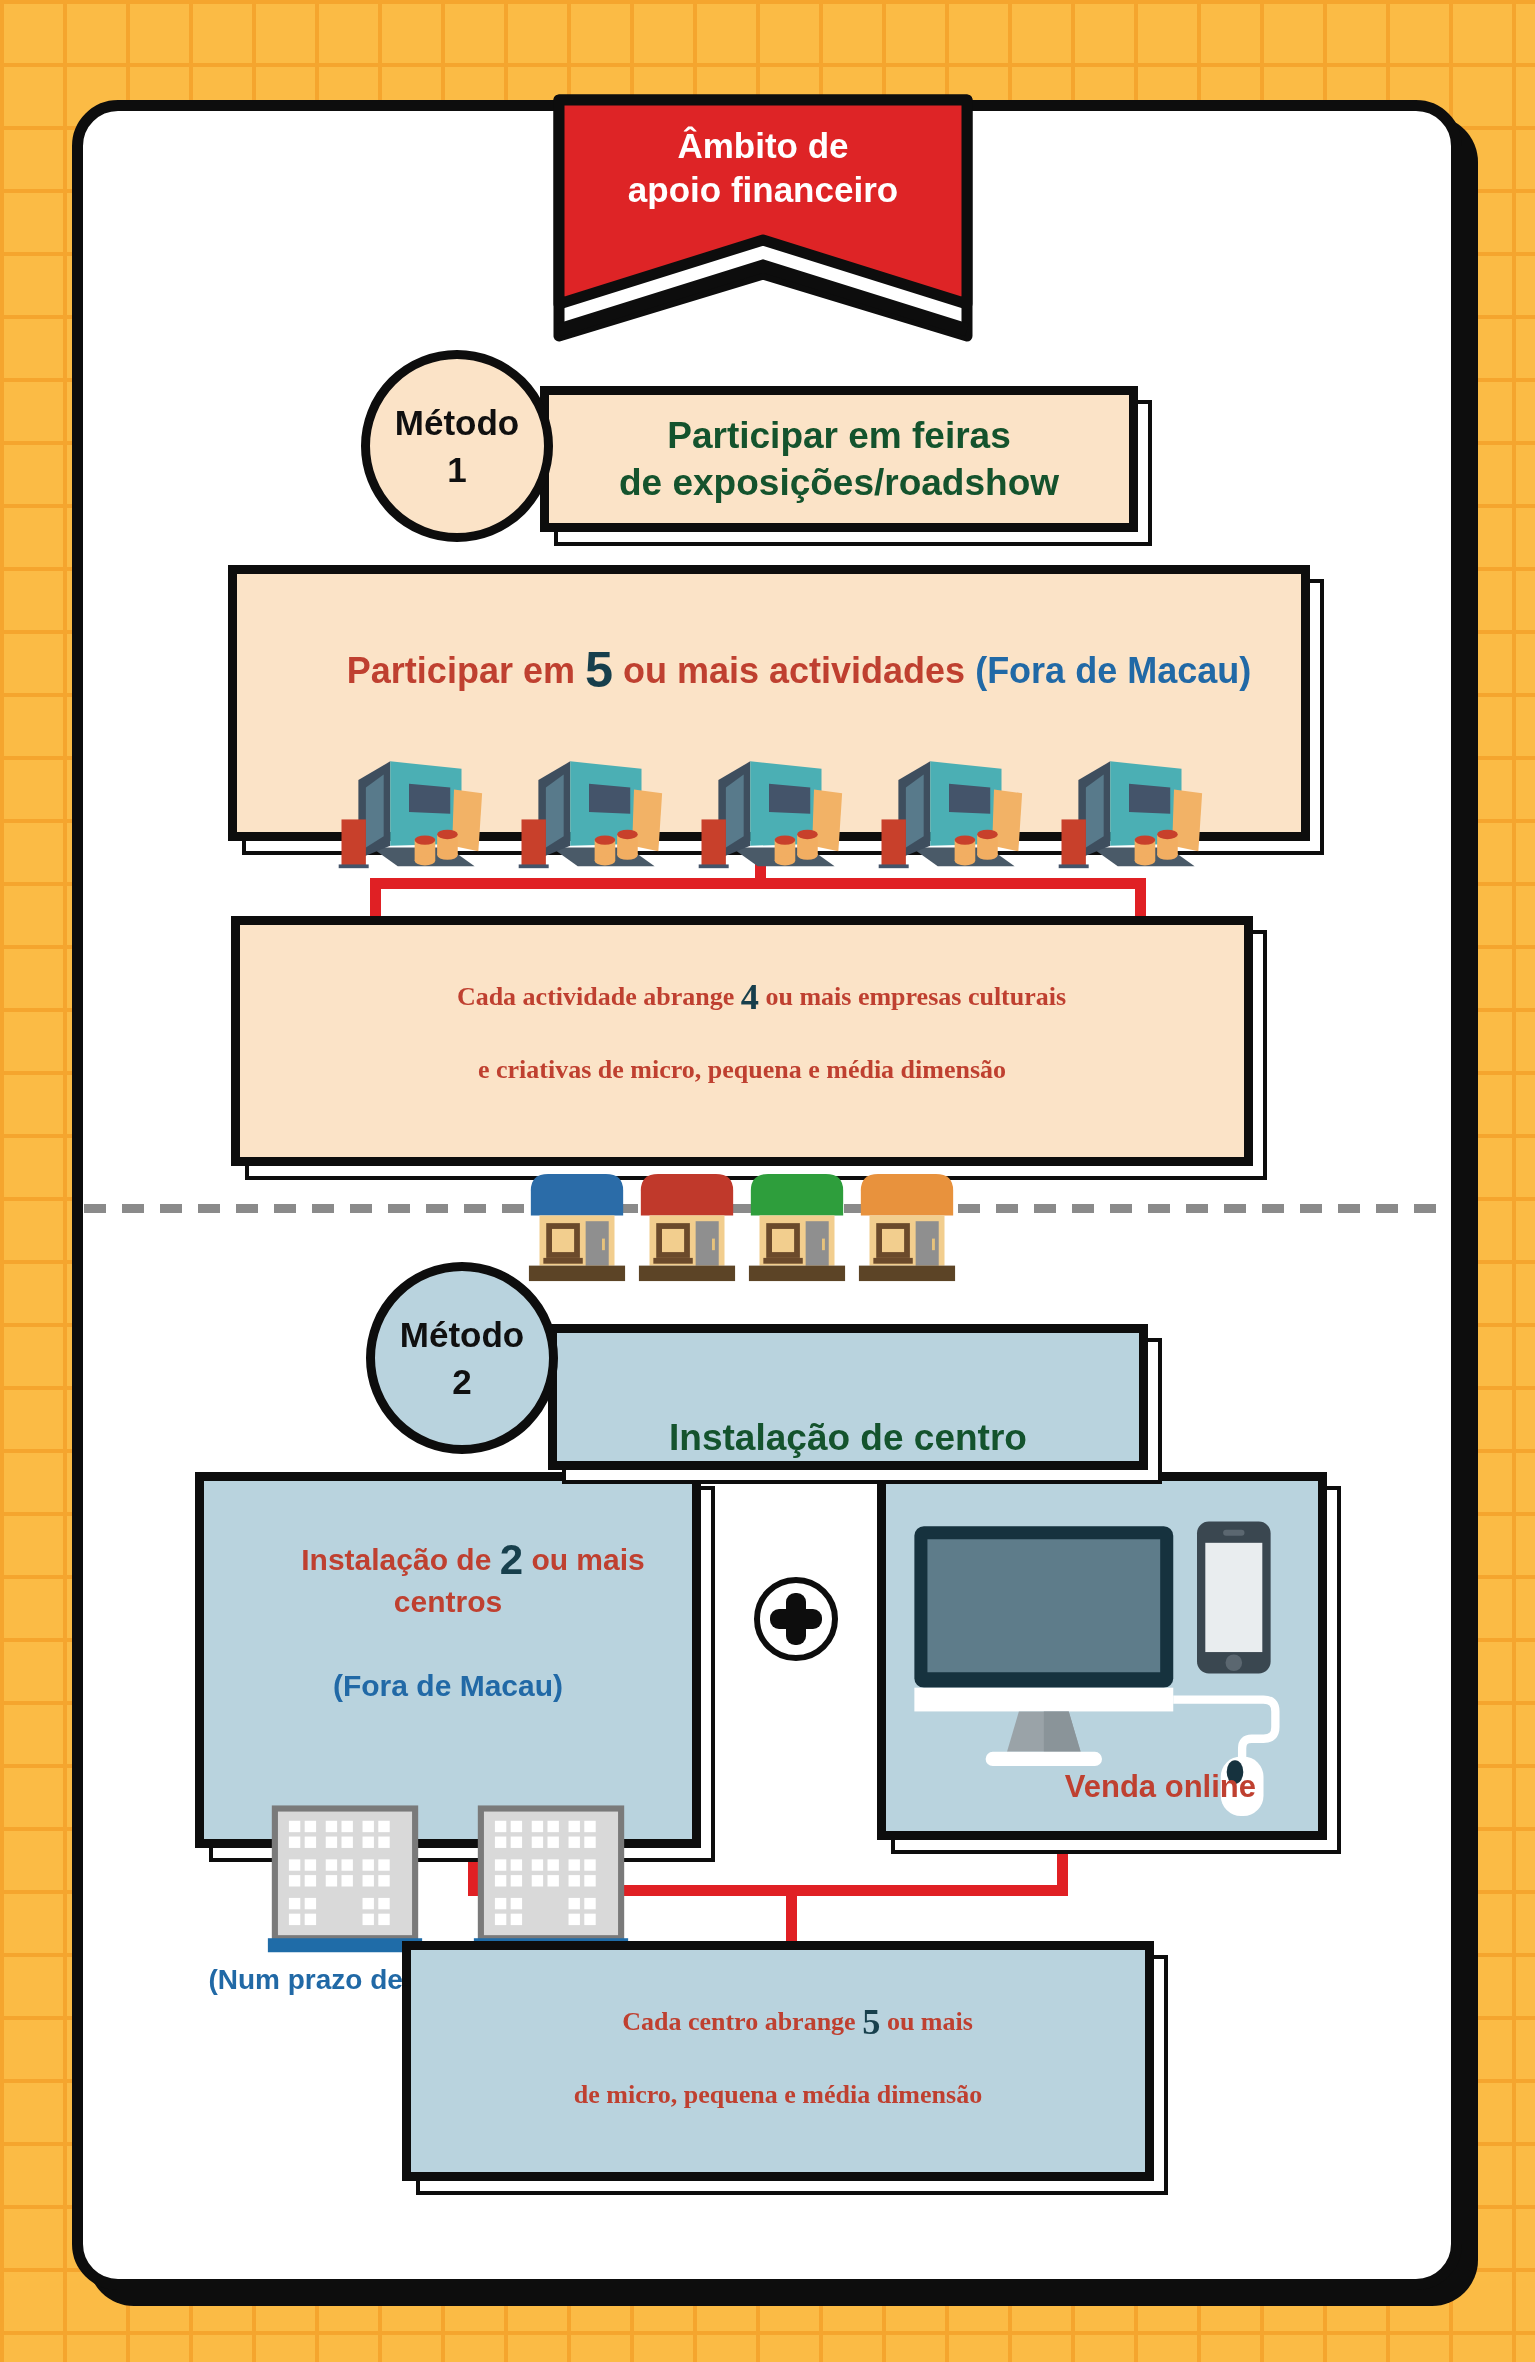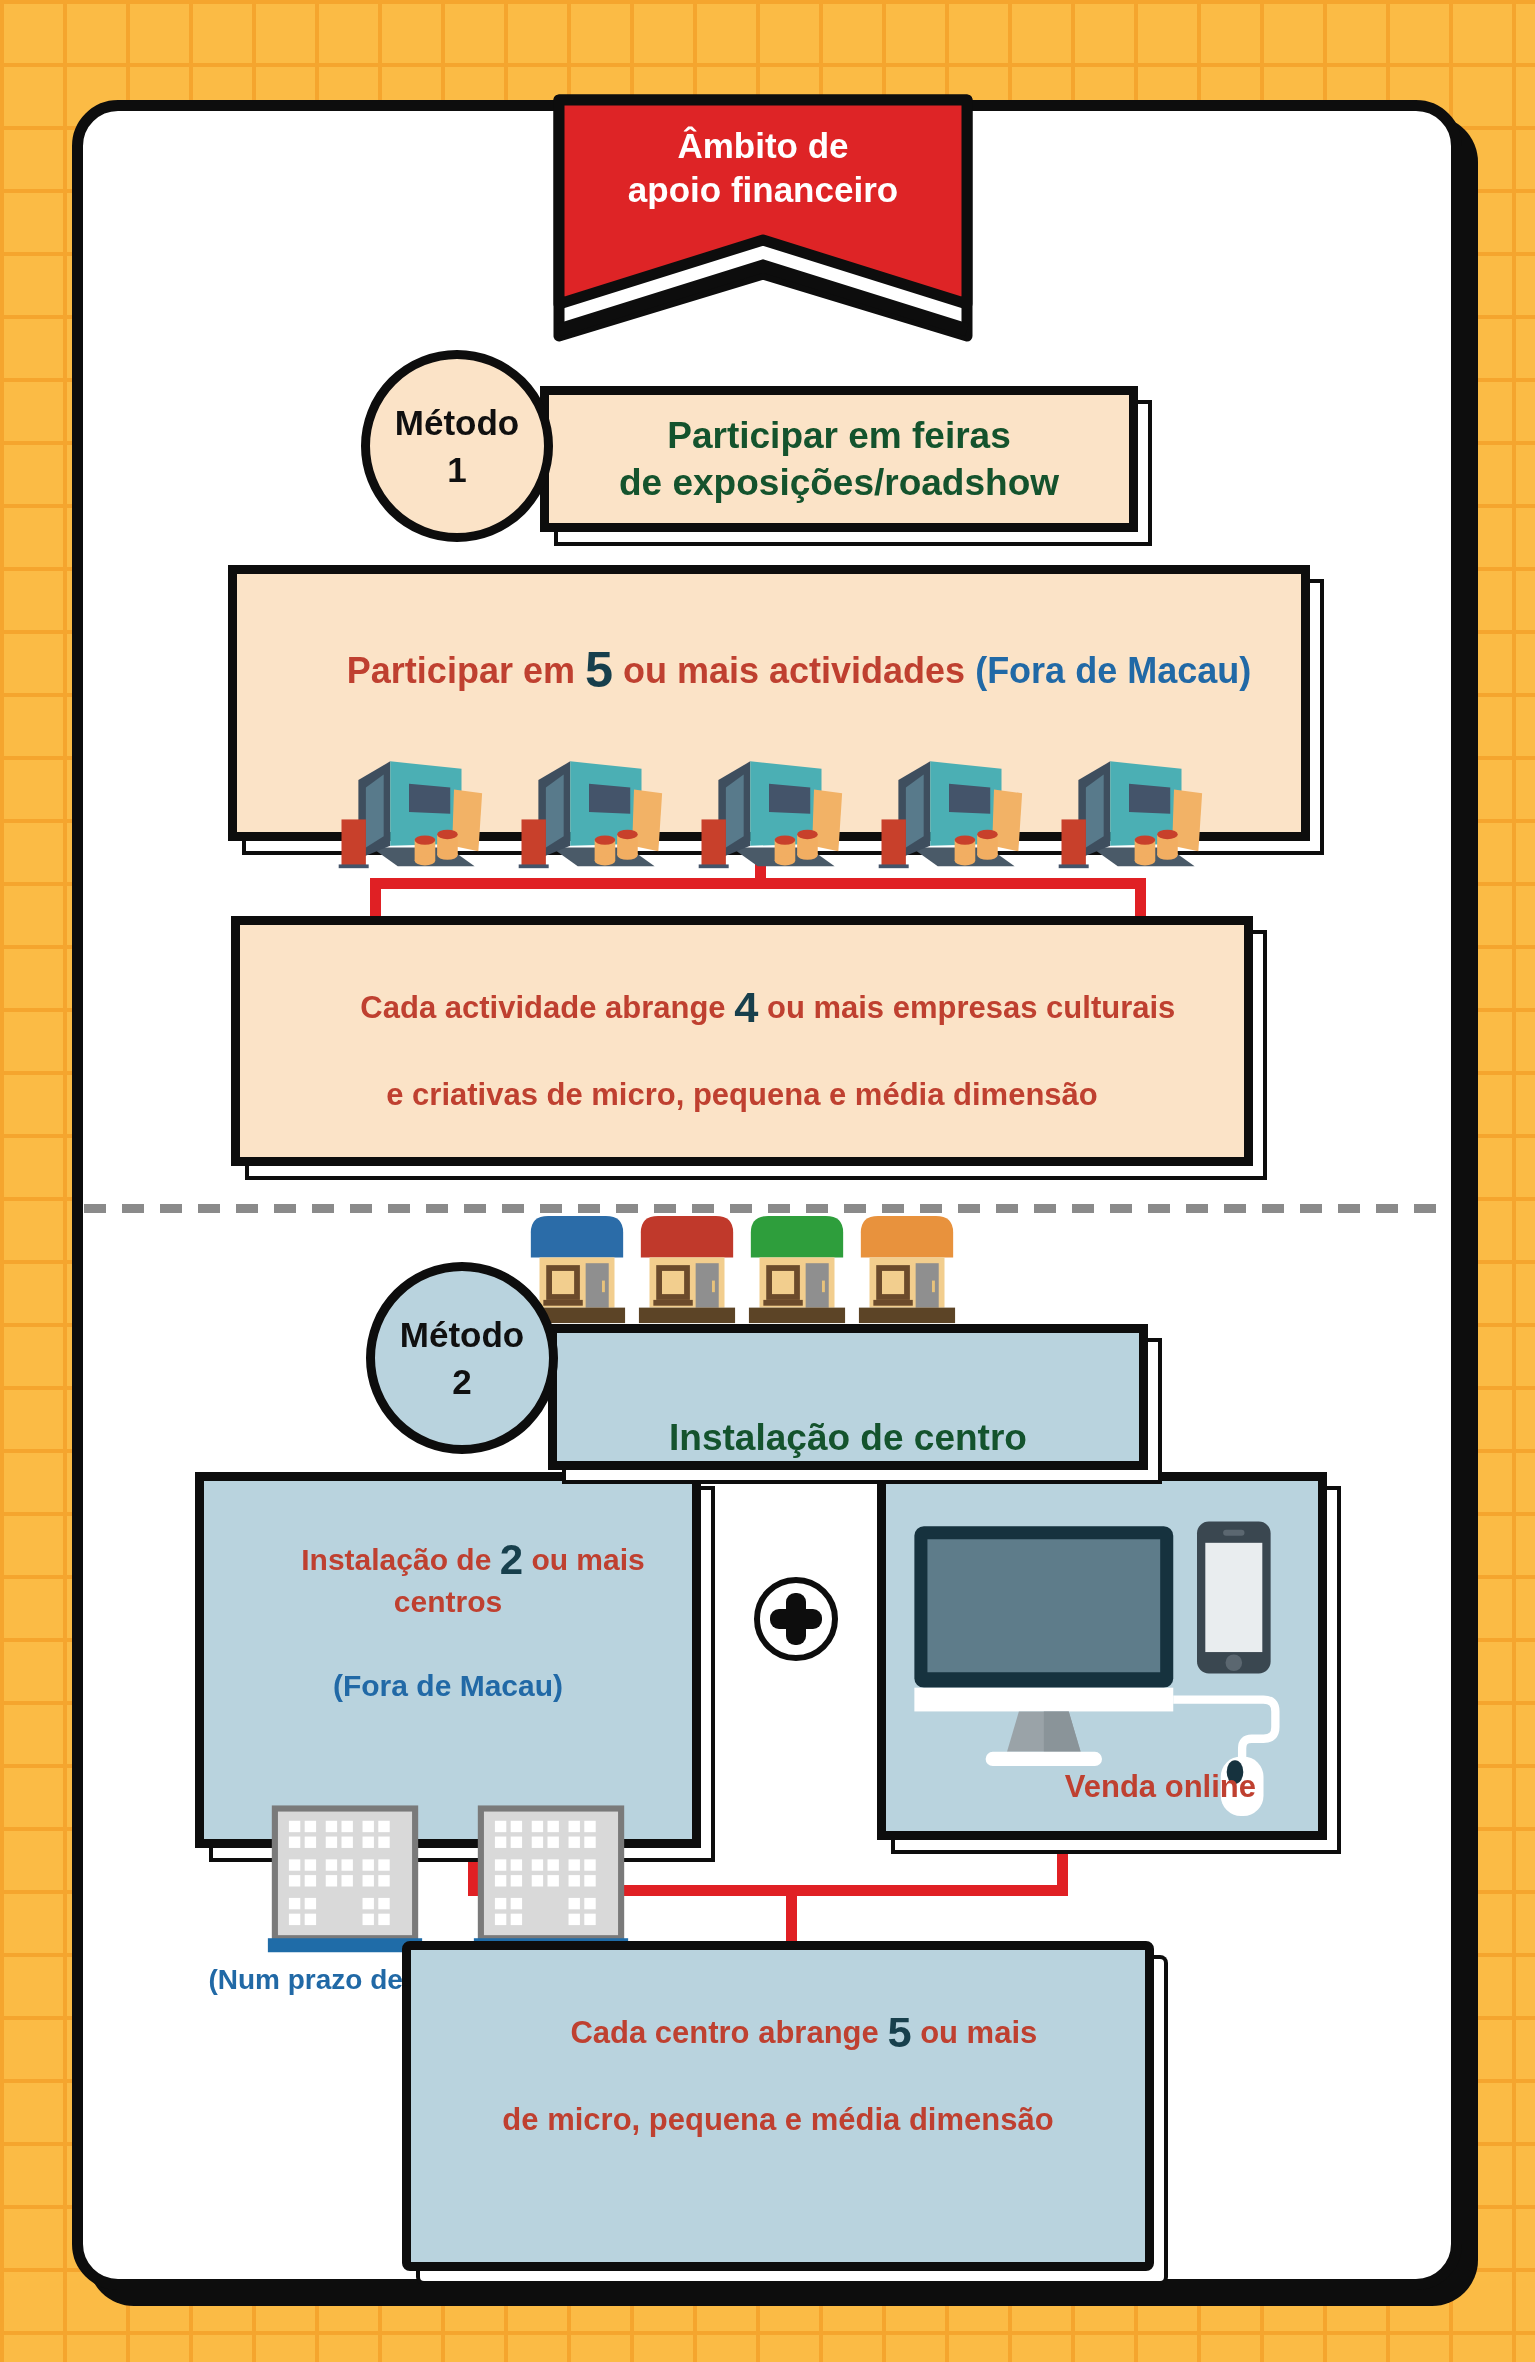--- a/index.html
+++ b/index.html
@@ -33,21 +33,21 @@
   .header-box{
     display:flex; align-items:center; justify-content:center; text-align:center;
     font-weight:bold; font-size:37px; line-height:1.28; color:#14532d; z-index:3;
   }
   .content-box{ z-index:2; text-align:center; }
   .rich{ white-space:pre-wrap; font-weight:bold; }
   .t-red{ color:#BF4030; }
   .t-blue{ color:#2169A6; }
   .t-num{ color:#173F4C; font-size:1.4em; vertical-align:-4px; line-height:1; }
   .box-title{ font-size:36px; line-height:1.3; }
-  .box-text{ font-size:31px; line-height:1.4; }
+  .box-text{ font-size:26px; line-height:1.4;font-family:Liberation Serif, serif; }
   .red-line{ position:absolute; background:#E02024; z-index:1; }
   .icon-row{ display:flex; justify-content:center; align-items:flex-end; }
   .divider{
     z-index:1; height:9px;
     background:repeating-linear-gradient(90deg,#8A8A8A 0 22px,transparent 22px 38px);
   }
   .ribbon{ z-index:5; }
   .ribbon-text{
     position:absolute; left:0; top:30px; width:100%; text-align:center;
     color:#fff; font-weight:bold; font-size:35px; line-height:1.25;
@@ -370,21 +370,21 @@
       </span>
     </div>
     <div class="venda-label">Venda online</div>
   </div>
 
   <div class="red-line" style="left:468px; top:1838px; width:11px; height:58px;"></div>
   <div class="red-line" style="left:1057px; top:1838px; width:11px; height:58px;"></div>
   <div class="red-line" style="left:468px; top:1885px; width:600px; height:11px;"></div>
   <div class="red-line" style="left:786px; top:1885px; width:11px; height:58px;"></div>
 
-  <div class="abs content-box bluebg outline-box" style="left:402px; top:1941px; width:752px; height:330px;border-radius:8px;">
+  <div class="abs content-box bluebg outline-box" style="left:402px; top:1941px; width:752px; height:240px;">
     <div class="rich box-text" style="margin-top:18px;">
       <span class="t-red">Cada centro abrange </span><span class="t-num">5</span><span class="t-red"> ou mais</span>
       <div class="t-red">de micro, pequena e média dimensão</div>
     </div>
 
   </div>
 
 </div>
 
 </body></html>

